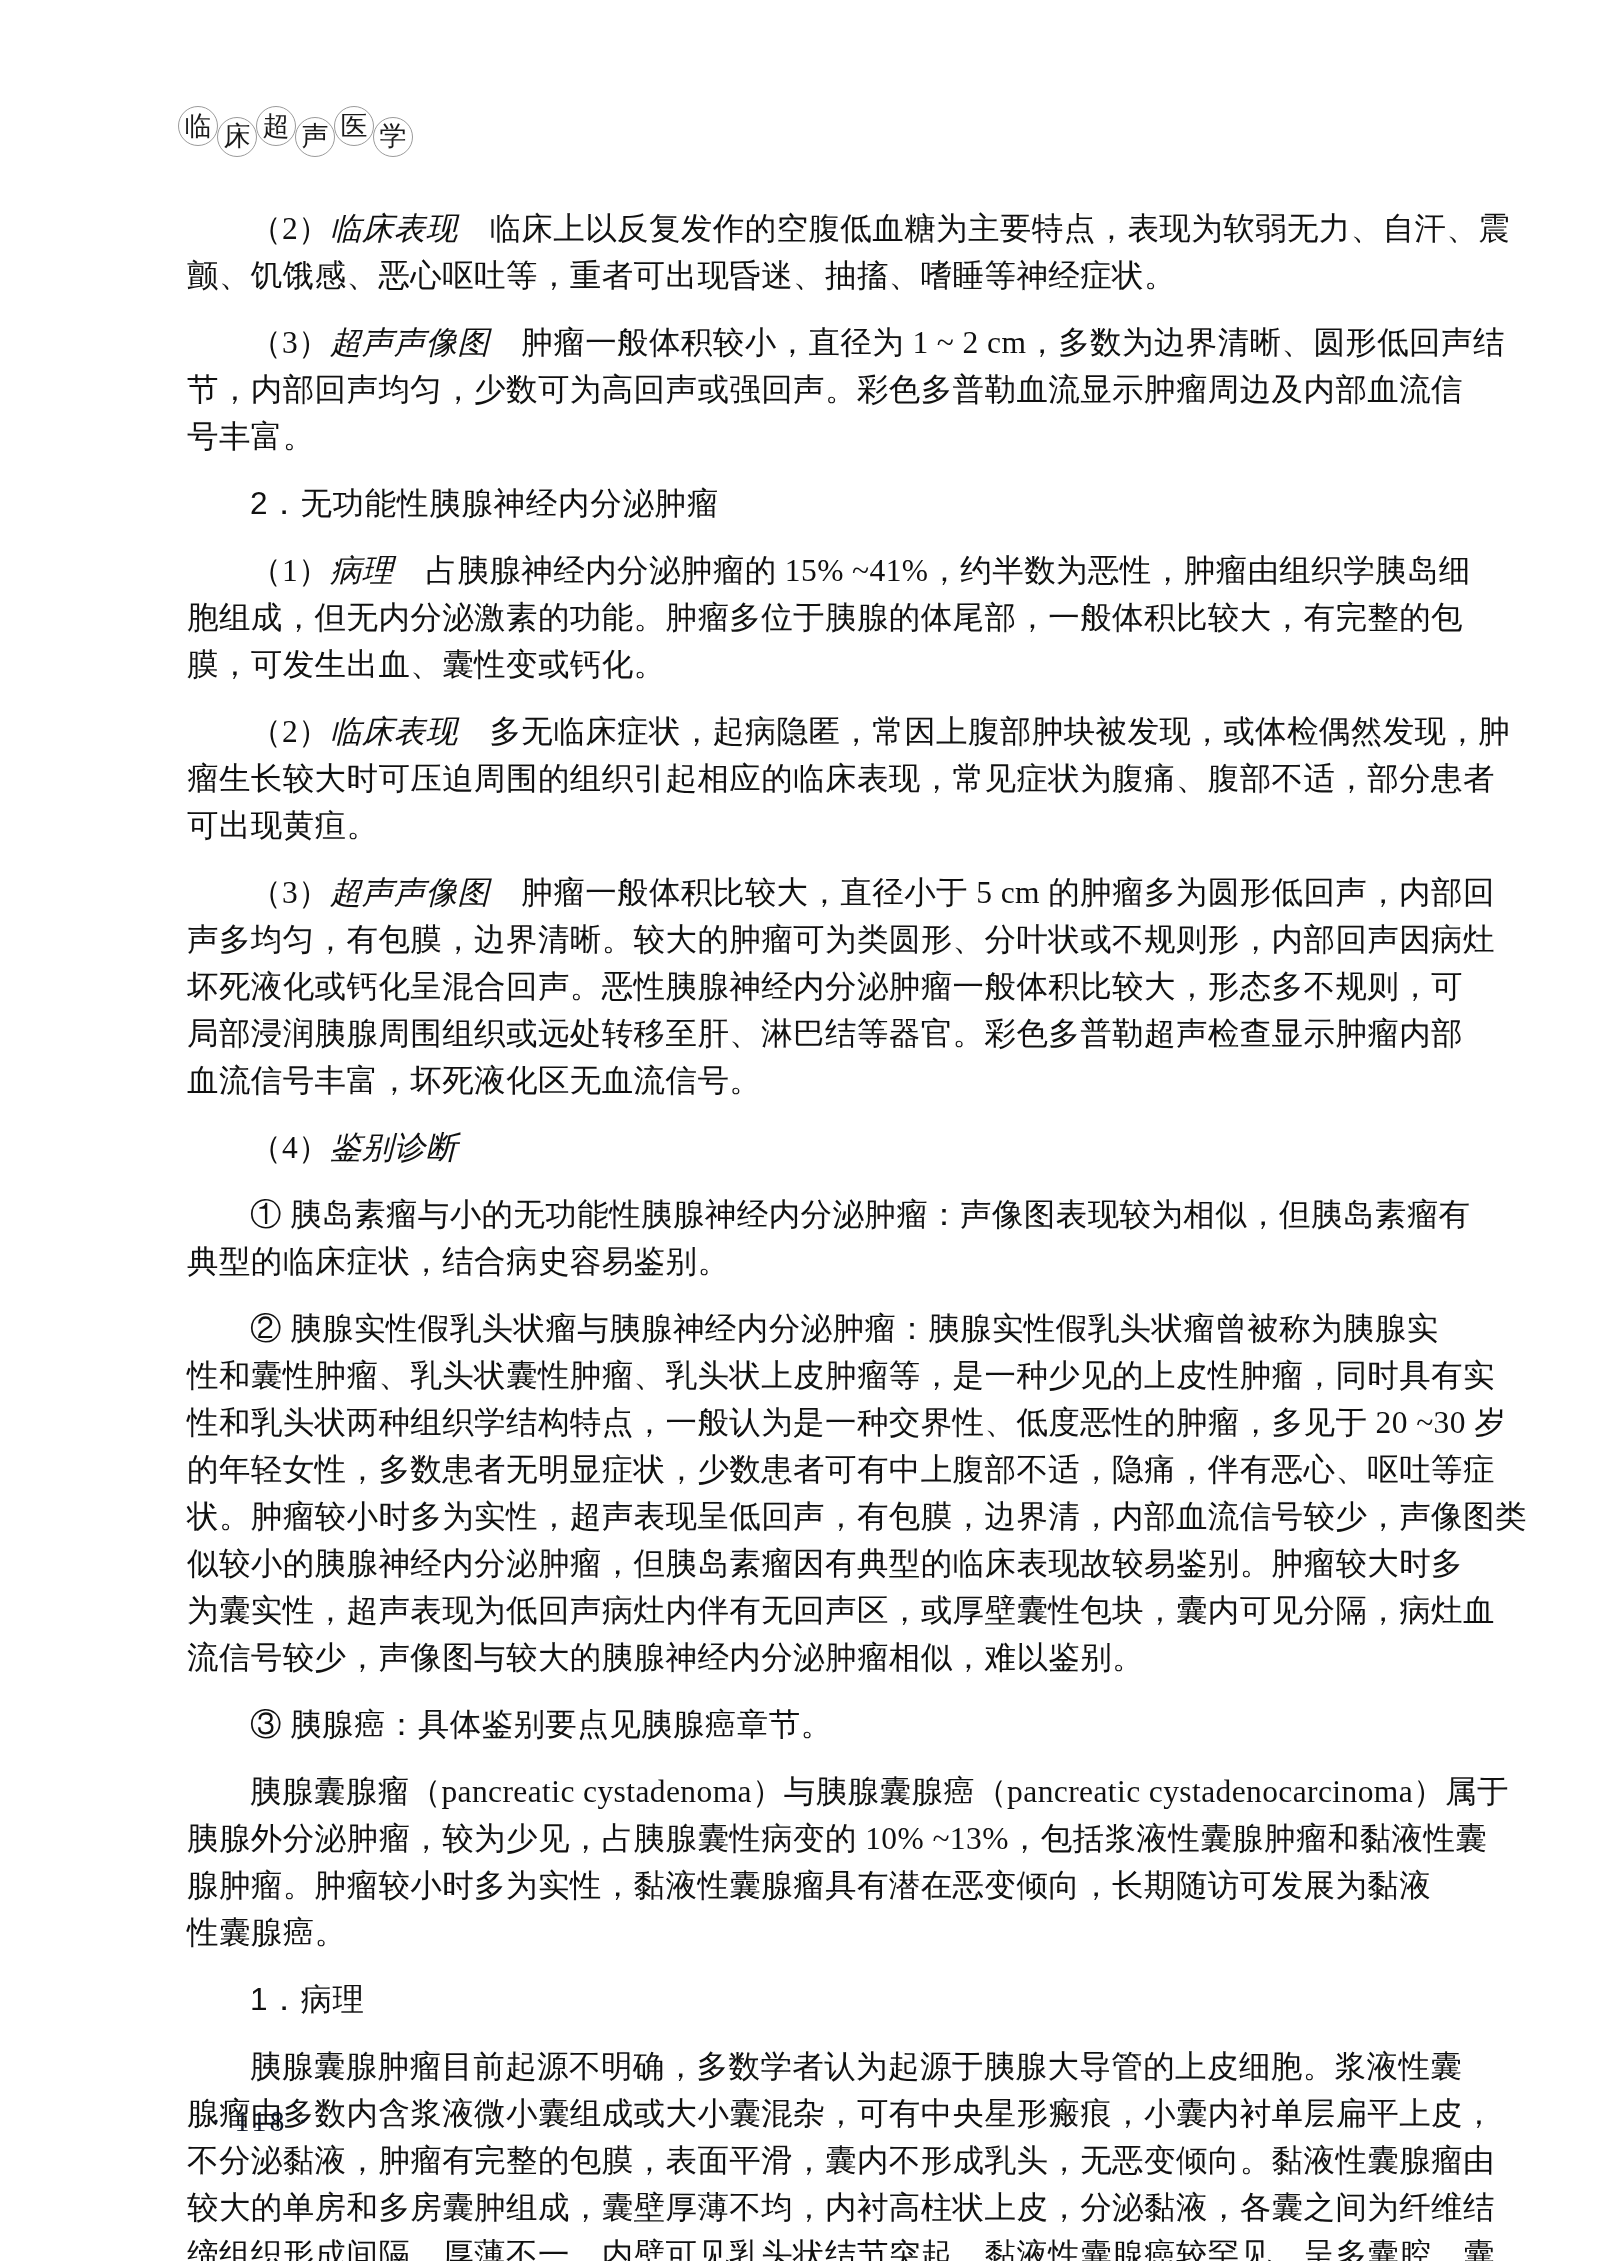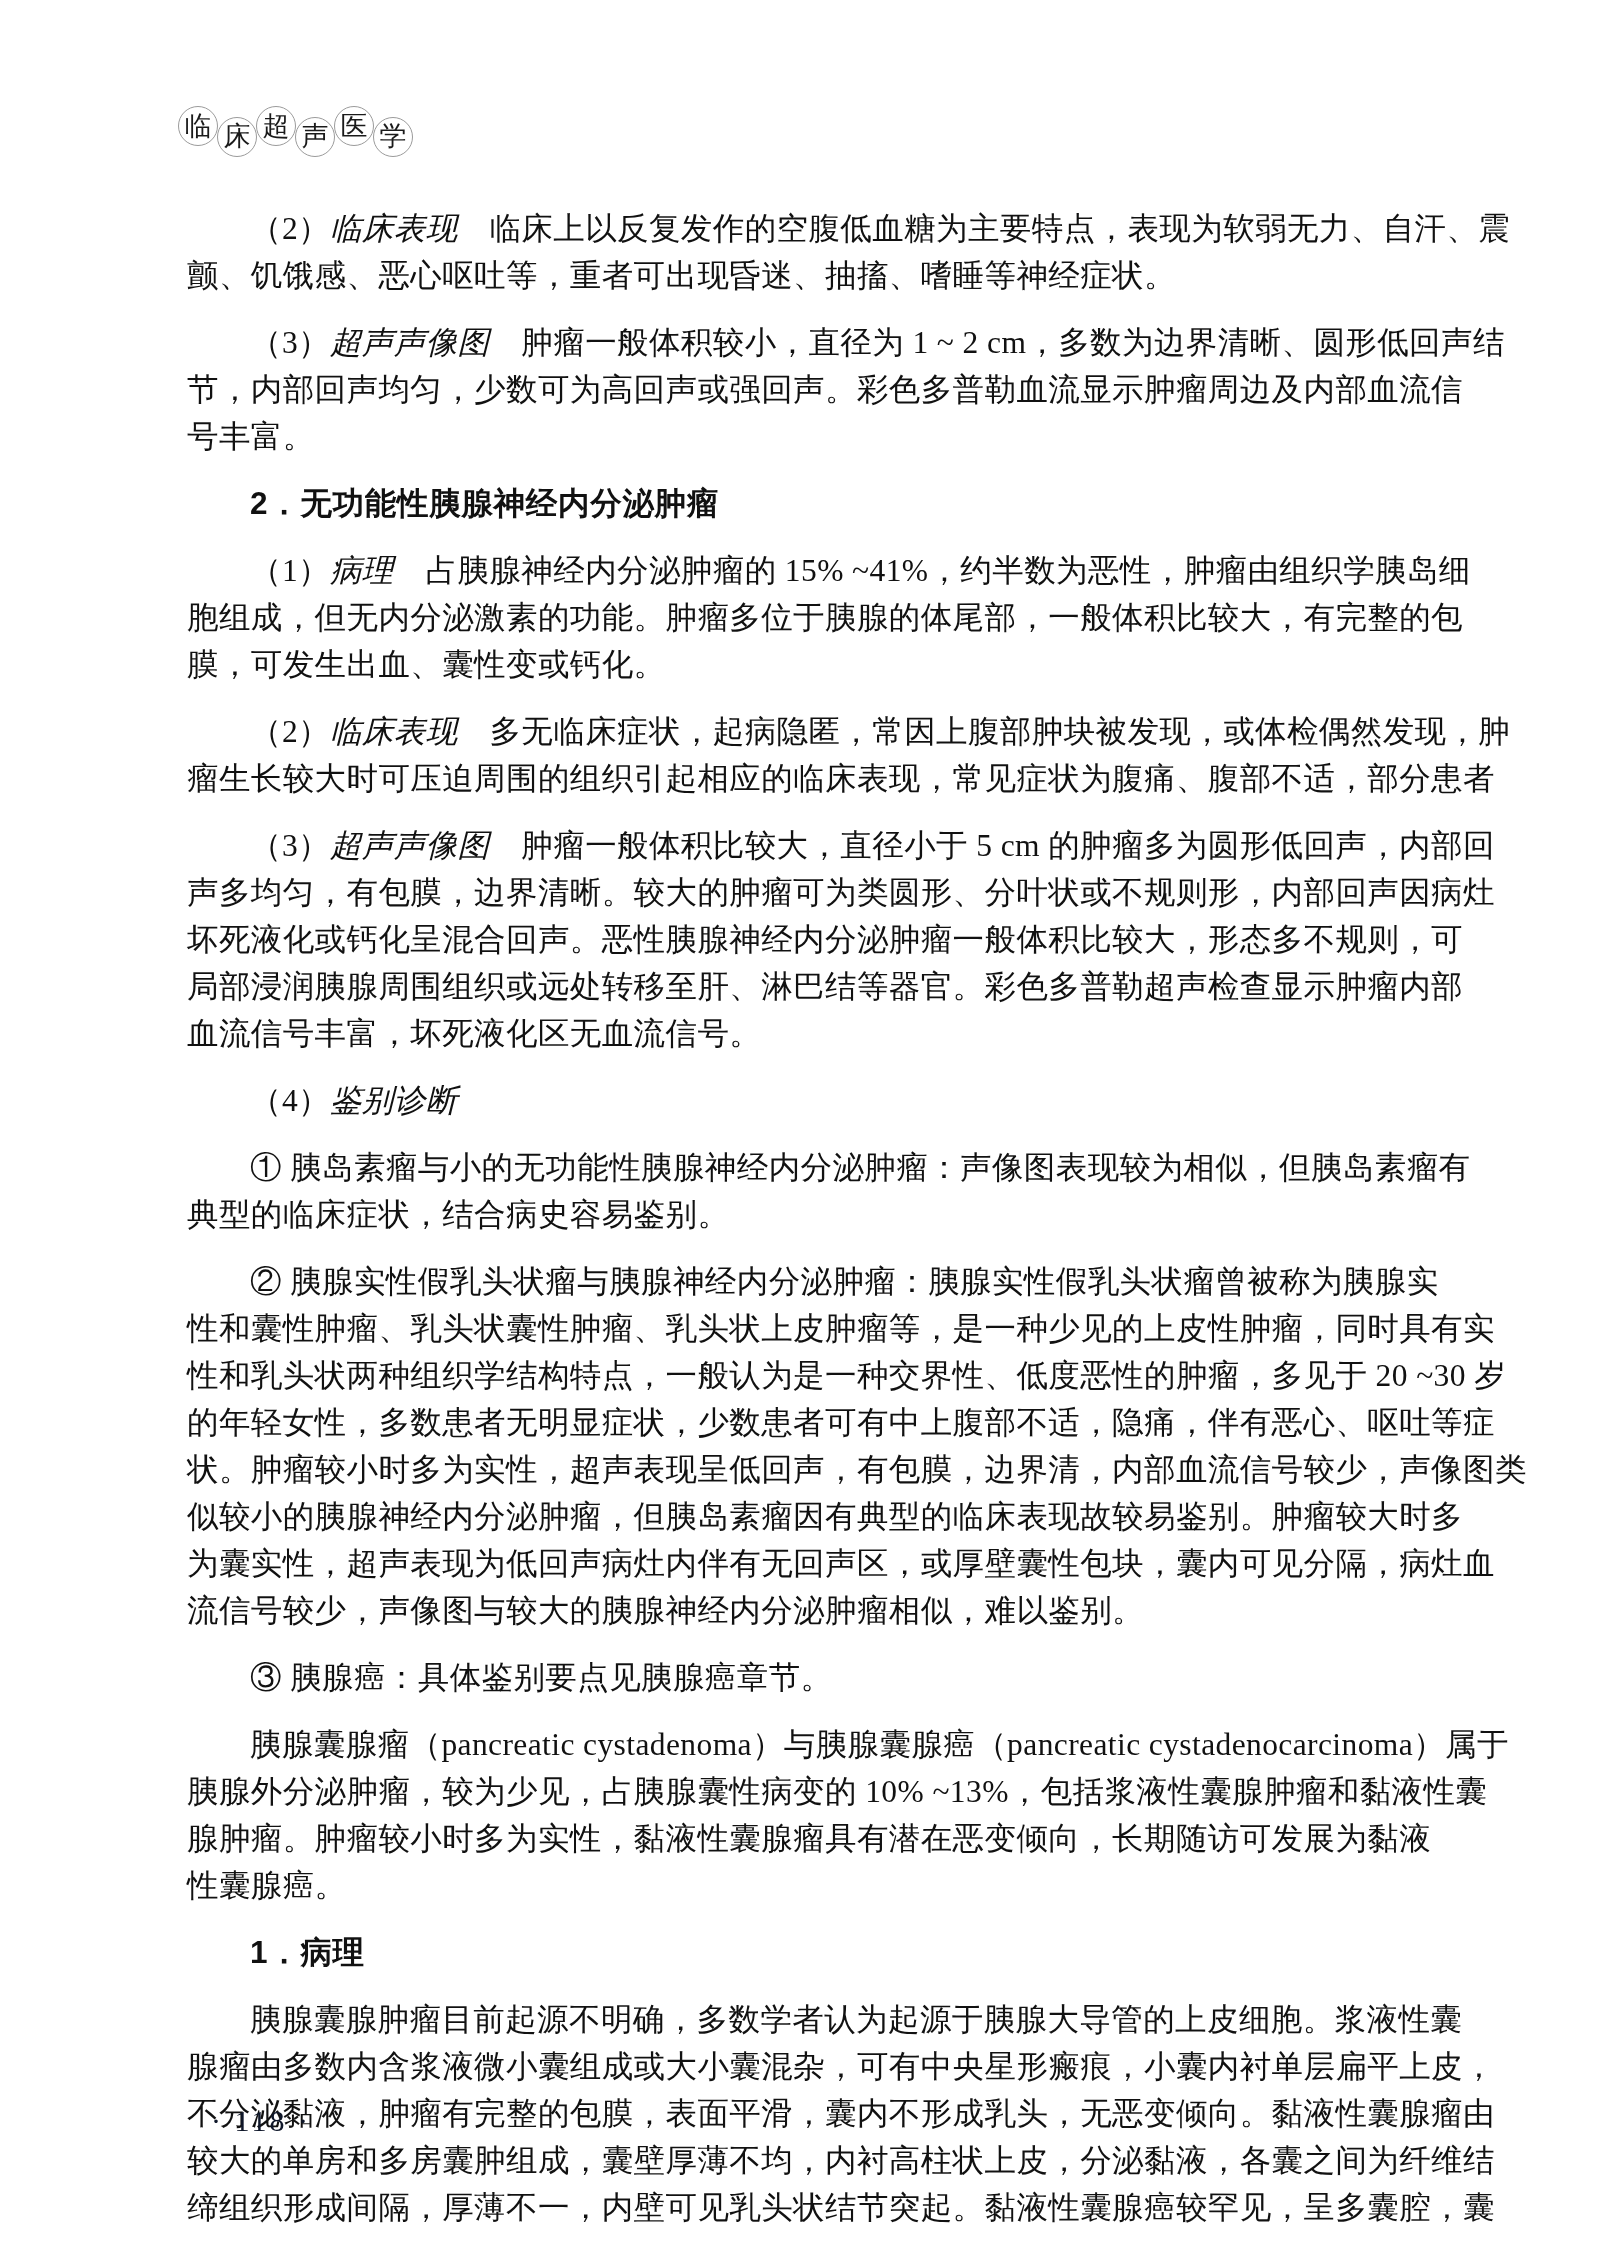--- a/index.html
+++ b/index.html
@@ -39,21 +39,21 @@
     font-size: 31.5px;
     line-height: 47px;
     letter-spacing: 0.4px;
   }
   .line { white-space: nowrap; height: 47px; }
   .line.indent { padding-left: 63px; margin-top: 20px; }
   .seg-normal { }
   .seg-kaiti { font-style: italic; }
   .seg-bold {
     font-family: "Liberation Sans", "DejaVu Sans", sans-serif;
-    font-weight: bold;
+    font-weight: normal;
     letter-spacing: 0.7px;
   }
 
   
   .pageno {
     position: absolute;
     left: 211px; top: 2104px;
     font-size: 30px;
     line-height: 33px;
     color: #0f172a;
@@ -79,20 +79,21 @@
       <div class="line"><span class="seg-normal">颤、饥饿感、恶心呕吐等，重者可出现昏迷、抽搐、嗜睡等神经症状。</span></div>
       <div class="line indent"><span class="seg-normal">（3）</span><span class="seg-kaiti">超声声像图</span><span class="seg-normal">　肿瘤一般体积较小，直径为 1 ~ 2 cm，多数为边界清晰、圆形低回声结</span></div>
       <div class="line"><span class="seg-normal">节，内部回声均匀，少数可为高回声或强回声。彩色多普勒血流显示肿瘤周边及内部血流信</span></div>
       <div class="line"><span class="seg-normal">号丰富。</span></div>
       <div class="line indent"><span class="seg-bold">2．无功能性胰腺神经内分泌肿瘤</span></div>
       <div class="line indent"><span class="seg-normal">（1）</span><span class="seg-kaiti">病理</span><span class="seg-normal">　占胰腺神经内分泌肿瘤的 15% ~41%，约半数为恶性，肿瘤由组织学胰岛细</span></div>
       <div class="line"><span class="seg-normal">胞组成，但无内分泌激素的功能。肿瘤多位于胰腺的体尾部，一般体积比较大，有完整的包</span></div>
       <div class="line"><span class="seg-normal">膜，可发生出血、囊性变或钙化。</span></div>
       <div class="line indent"><span class="seg-normal">（2）</span><span class="seg-kaiti">临床表现</span><span class="seg-normal">　多无临床症状，起病隐匿，常因上腹部肿块被发现，或体检偶然发现，肿</span></div>
       <div class="line"><span class="seg-normal">瘤生长较大时可压迫周围的组织引起相应的临床表现，常见症状为腹痛、腹部不适，部分患者</span></div>
+      <div class="line"><span class="seg-normal">可出现黄疸。</span></div>
       <div class="line indent"><span class="seg-normal">（3）</span><span class="seg-kaiti">超声声像图</span><span class="seg-normal">　肿瘤一般体积比较大，直径小于 5 cm 的肿瘤多为圆形低回声，内部回</span></div>
       <div class="line"><span class="seg-normal">声多均匀，有包膜，边界清晰。较大的肿瘤可为类圆形、分叶状或不规则形，内部回声因病灶</span></div>
       <div class="line"><span class="seg-normal">坏死液化或钙化呈混合回声。恶性胰腺神经内分泌肿瘤一般体积比较大，形态多不规则，可</span></div>
       <div class="line"><span class="seg-normal">局部浸润胰腺周围组织或远处转移至肝、淋巴结等器官。彩色多普勒超声检查显示肿瘤内部</span></div>
       <div class="line"><span class="seg-normal">血流信号丰富，坏死液化区无血流信号。</span></div>
       <div class="line indent"><span class="seg-normal">（4）</span><span class="seg-kaiti">鉴别诊断</span></div>
       <div class="line indent"><span class="seg-normal">① 胰岛素瘤与小的无功能性胰腺神经内分泌肿瘤：声像图表现较为相似，但胰岛素瘤有</span></div>
       <div class="line"><span class="seg-normal">典型的临床症状，结合病史容易鉴别。</span></div>
       <div class="line indent"><span class="seg-normal">② 胰腺实性假乳头状瘤与胰腺神经内分泌肿瘤：胰腺实性假乳头状瘤曾被称为胰腺实</span></div>
       <div class="line"><span class="seg-normal">性和囊性肿瘤、乳头状囊性肿瘤、乳头状上皮肿瘤等，是一种少见的上皮性肿瘤，同时具有实</span></div>

